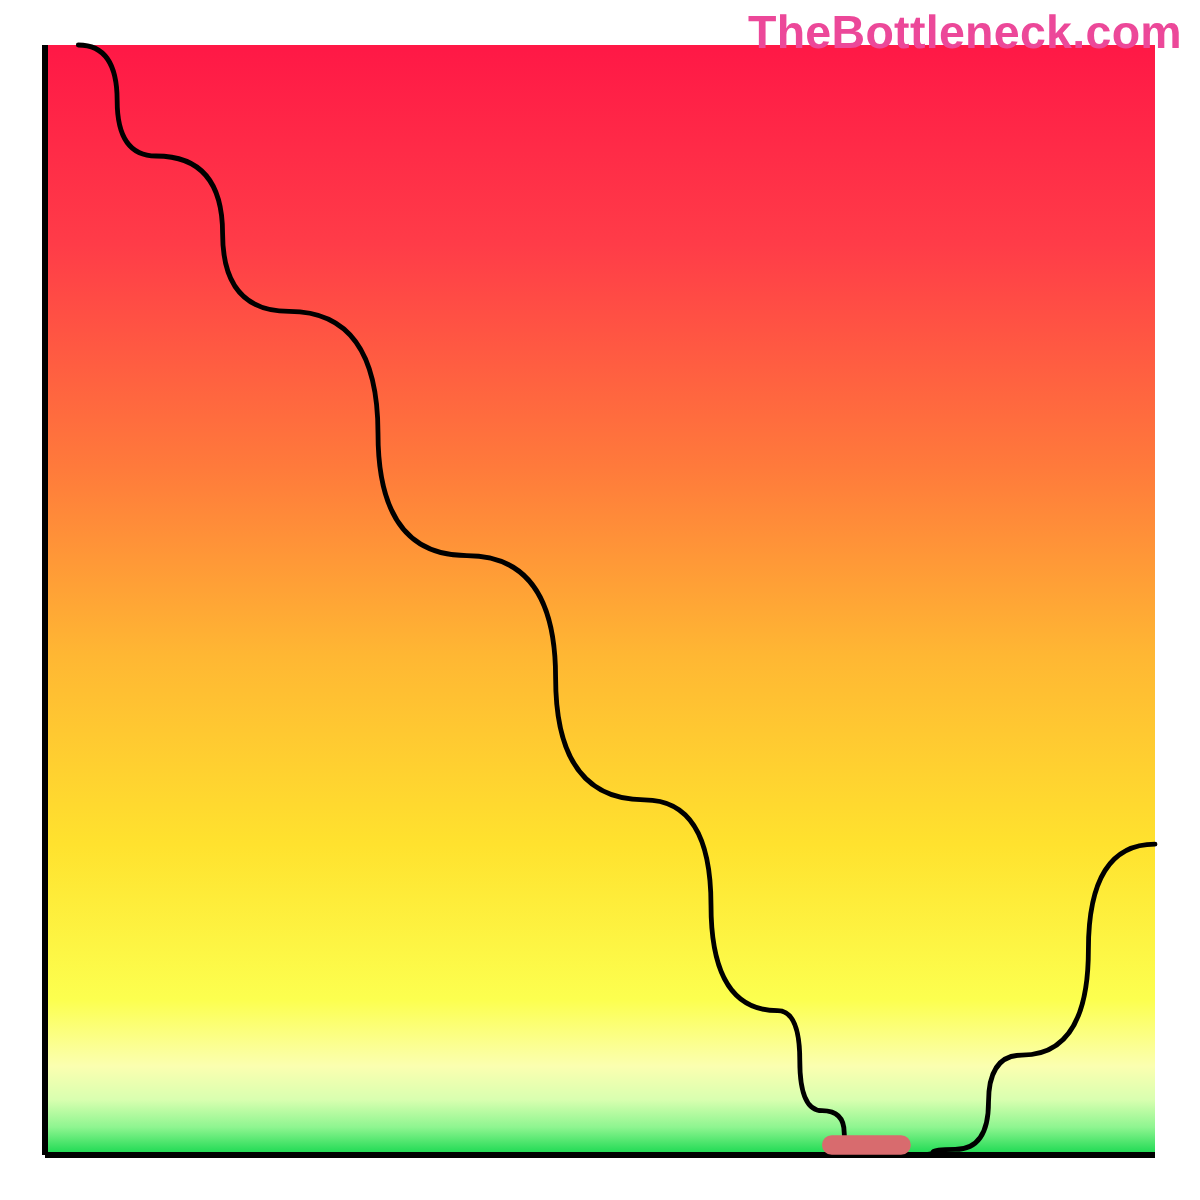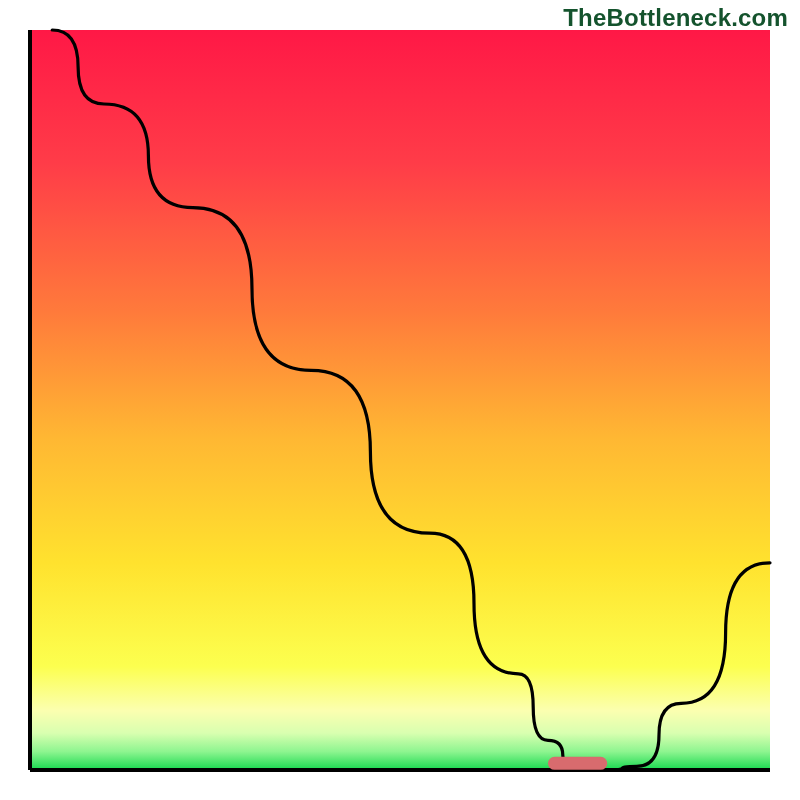--- a/index.html
+++ b/index.html
@@ -12,23 +12,23 @@
   }
   .chart-container {
     position: relative;
     width: 800px;
     height: 800px;
   }
   .watermark {
     position: absolute;
     top: 4px;
     right: 12px;
-    font-size: 24px;
+    font-size: 31px;
     font-weight: 600;
-    color: #14532d;
+    color: #ec4899;
     z-index: 5;
     letter-spacing: 0.2px;
   }
   svg.chart {
     position: absolute;
     left: 0;
     top: 0;
   }
 </style>
 </head>

